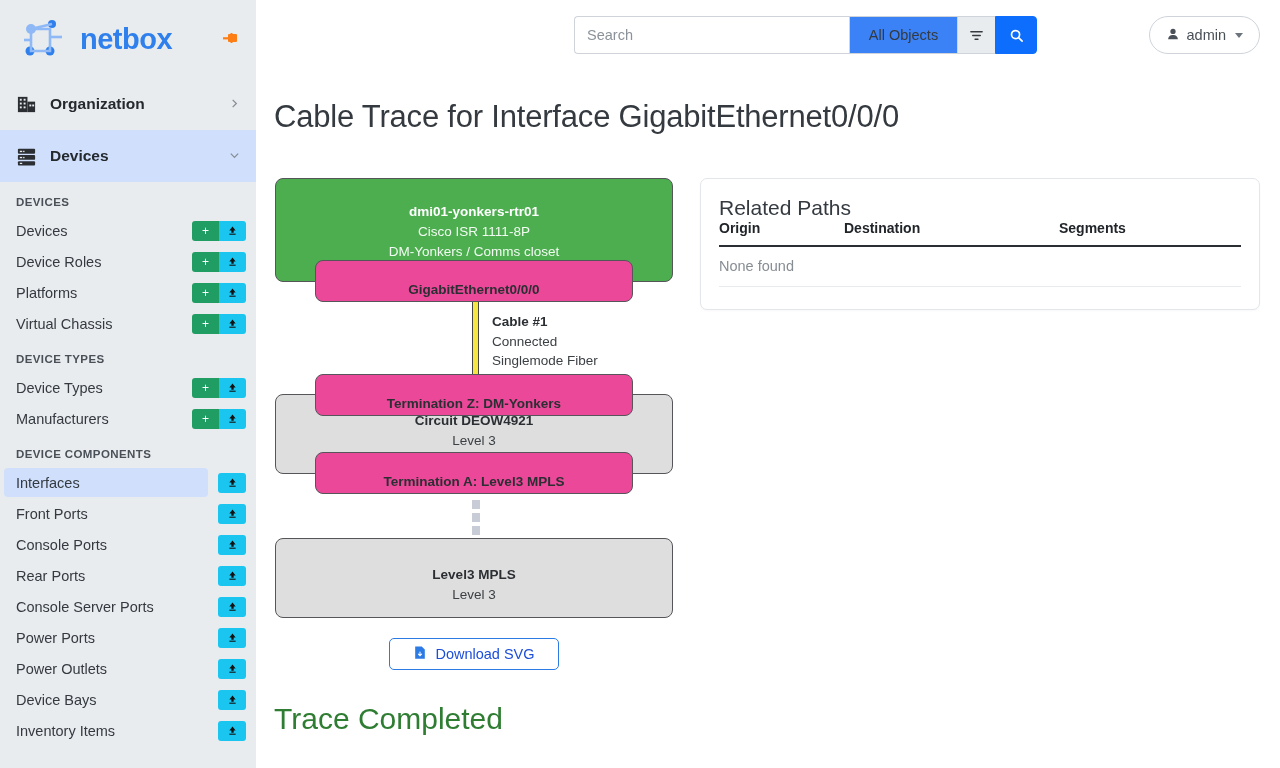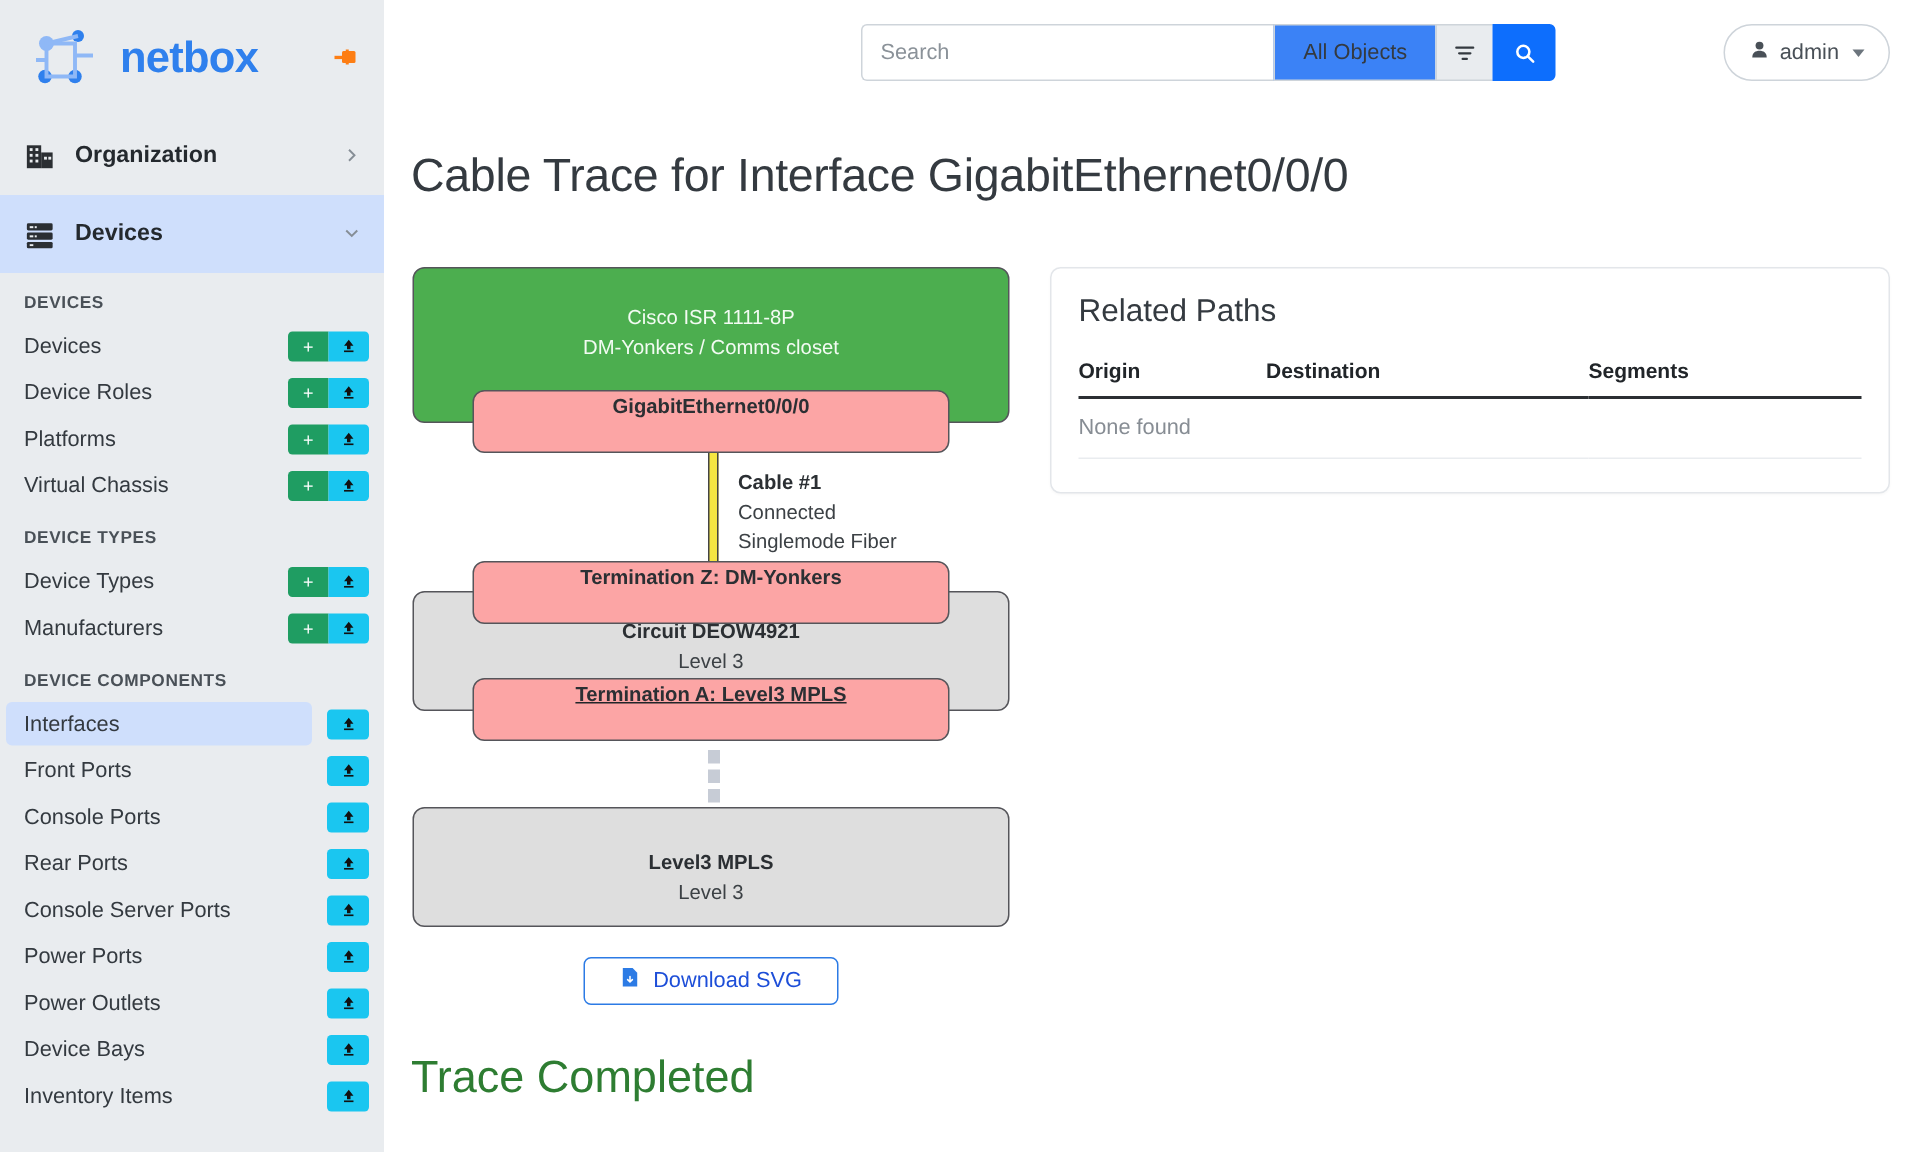--- a/index.html
+++ b/index.html
@@ -161,25 +161,25 @@
   .device-node {
     background: #4cae4f;
     height: 104px;
     padding-top: 23px;
     margin: 0 1px;
   }
   .device-node .n1 { color: #ffffff; }
   .device-node .n2 { color: #f2fbf2; }
 
   .term-box {
-    background: #fca5a5;
+    background: #ec4899;
     height: 42px;
     width: 318px;
     margin: -22px auto 0 auto;
-    display: flex; align-items: flex-start; justify-content: center;
+    display: flex; align-items: flex-end; justify-content: center;
     position: relative; z-index: 3;
   }
   .term-box .n1 { font-size: 13.5px; font-weight: 700; color: #2b2f33; }
 
   .cable-seg {
     position: relative;
     height: 94px;
   }
   .cable-line {
     position: absolute; left: 198px; top: 0; width: 7px; height: 94px;
@@ -231,21 +231,21 @@
   }
 
   
   .card {
     border: 1px solid #e3e6ea;
     border-radius: 7px;
     background: #fff;
     padding: 17px 18px 22px 18px;
     box-shadow: 0 1px 2px rgba(0,0,0,0.03);
   }
-  .card-title { font-size: 21px; color: #343a40; font-weight: 400; margin-bottom: 19px; }
+  .card-title { font-size: 21px; color: #343a40; font-weight: 400; }
   table.paths { width: 100%; border-collapse: collapse; }
   table.paths th {
     text-align: left;
     font-size: 14px; font-weight: 700; color: #212529;
     padding: 0 0 9px 0;
     border-bottom: 2px solid #2b2f33;
   }
   table.paths td {
     font-size: 14.5px; color: #878d94;
     padding: 11px 0 12px 0;
@@ -542,20 +542,21 @@
     </div>
 
     <h1 class="page-title">Cable Trace for Interface GigabitEthernet0/0/0</h1>
 
     <div class="content-row">
 
       <div class="trace-col">
         <div class="trace">
 
           <div class="node device-node">
+            <div class="n1">dmi01-yonkers-rtr01</div>
             <div class="n2">Cisco ISR 1111-8P</div>
             <div class="n2">DM-Yonkers / Comms closet</div>
           </div>
 
           <div class="node term-box">
             <div class="n1">GigabitEthernet0/0/0</div>
           </div>
 
           <div class="cable-seg">
             <div class="cable-line"></div>
@@ -568,21 +569,21 @@
 
           <div class="node term-box">
             <div class="n1">Termination Z: DM-Yonkers</div>
           </div>
 
           <div class="node circuit-node">
             <div class="n1">Circuit DEOW4921</div>
             <div class="n2">Level 3</div>
           </div>
 
-          <div class="node term-box" style="margin-top:-22px;text-decoration:underline;">
+          <div class="node term-box" style="margin-top:-22px;">
             <div class="n1">Termination A: Level3 MPLS</div>
           </div>
 
           <div class="dots-seg">
             <span class="dot" style="top:6px;"></span>
             <span class="dot" style="top:19px;"></span>
             <span class="dot" style="top:32px;"></span>
           </div>
 
           <div class="node provider-node">

